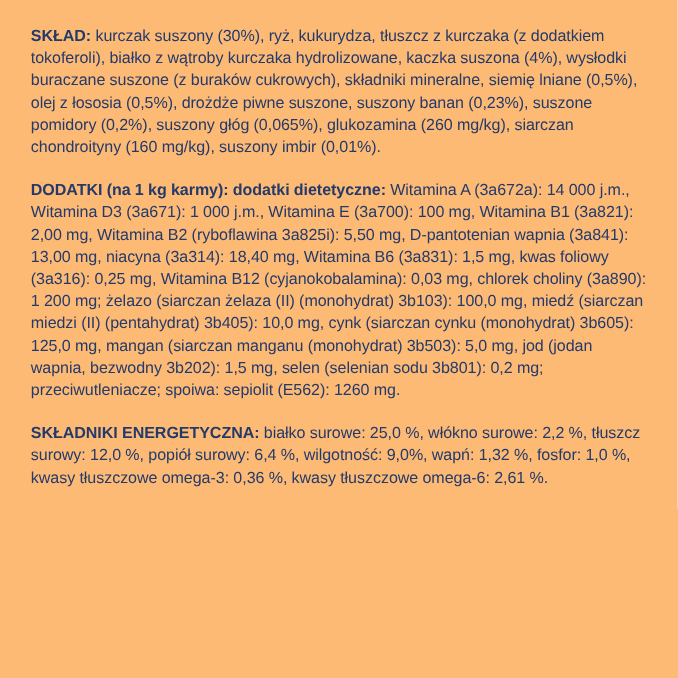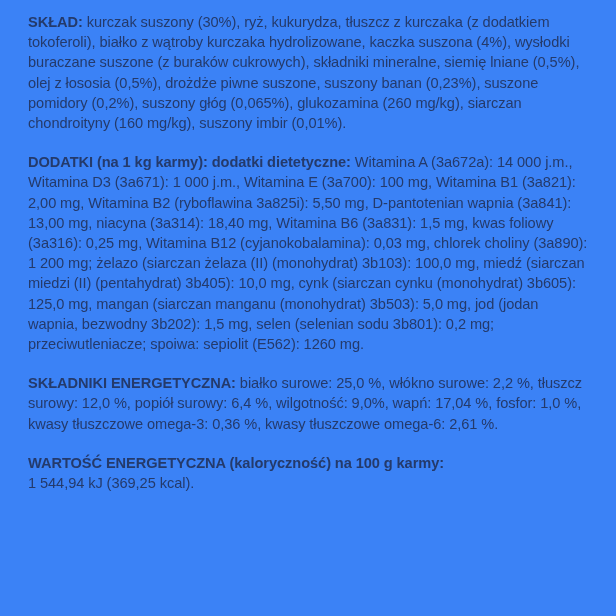--- a/index.html
+++ b/index.html
@@ -14,22 +14,22 @@
     overflow: hidden;
     font-family: "Liberation Sans", sans-serif;
     color: #243a6b;
     -webkit-font-smoothing: antialiased;
   }
 
   .label-sheet {
     box-sizing: border-box;
     width: 616px;
     height: 616px;
-    padding: 12px 28px 0 28px;
-    background: #3b82f6;
+    padding: 23px 28px 0 28px;
+    background: #fdba74;
   }
 
   .section {
     width: 560px;
     margin: 0 0 19px 0;
     font-size: 14.6px;
     line-height: 20.2px;
     letter-spacing: -0.05px;
     text-align: left;
     word-spacing: -0.1px;
@@ -54,17 +54,16 @@
 </style>
 </head>
 <body style="color: rgb(36, 58, 107); background: rgb(255, 255, 255);">
 
 <div class="label-sheet">
 
   <p class="section section-composition"><span class="section-heading">SKŁAD:</span><span class="section-body"> kurczak suszony (30%), ryż, kukurydza, tłuszcz z kurczaka (z dodatkiem tokoferoli), białko z wątroby kurczaka hydrolizowane, kaczka suszona (4%), wysłodki buraczane suszone (z buraków cukrowych), składniki mineralne, siemię lniane (0,5%), olej z łososia (0,5%), drożdże piwne suszone, suszony banan (0,23%), suszone pomidory (0,2%), suszony głóg (0,065%), glukozamina (260 mg/kg), siarczan chondroityny (160 mg/kg), suszony imbir (0,01%).</span></p>
 
   <p class="section section-additives"><span class="section-heading">DODATKI (na 1 kg karmy): dodatki dietetyczne:</span><span class="section-body"> Witamina A (3a672a): 14 000 j.m., Witamina D3 (3a671): 1 000 j.m., Witamina E (3a700): 100 mg, Witamina B1 (3a821): 2,00 mg, Witamina B2 (ryboflawina 3a825i): 5,50 mg, D-pantotenian wapnia (3a841): 13,00 mg, niacyna (3a314): 18,40 mg, Witamina B6 (3a831): 1,5 mg, kwas foliowy (3a316): 0,25 mg, Witamina B12 (cyjanokobalamina): 0,03 mg, chlorek choliny (3a890): 1 200 mg; żelazo (siarczan żelaza (II) (monohydrat) 3b103): 100,0 mg, miedź (siarczan miedzi (II) (pentahydrat) 3b405): 10,0 mg, cynk (siarczan cynku (monohydrat) 3b605): 125,0 mg, mangan (siarczan manganu (monohydrat) 3b503): 5,0 mg, jod (jodan wapnia, bezwodny 3b202): 1,5 mg, selen (selenian sodu 3b801): 0,2 mg; przeciwutleniacze; spoiwa: sepiolit (E562): 1260 mg.</span></p>
 
-  <p class="section section-analytical"><span class="section-heading">SKŁADNIKI ENERGETYCZNA:</span><span class="section-body"> białko surowe: 25,0 %, włókno surowe: 2,2 %, tłuszcz surowy: 12,0 %, popiół surowy: 6,4 %, wilgotność: 9,0%, wapń: 17,04 %, fosfor: 1,0 %, kwasy tłuszczowe omega-3: 0,36 %, kwasy tłuszczowe omega-6: 2,61 %.</span></p>
+  <p class="section section-analytical"><span class="section-heading">SKŁADNIKI ENERGETYCZNA:</span><span class="section-body"> białko surowe: 25,0 %, włókno surowe: 2,2 %, tłuszcz surowy: 12,0 %, popiół surowy: 6,4 %, wilgotność: 9,0%, wapń: 1,32 %, fosfor: 1,0 %, kwasy tłuszczowe omega-3: 0,36 %, kwasy tłuszczowe omega-6: 2,61 %.</span></p>
 
-  <p class="section section-energy"><span class="section-heading">WARTOŚĆ ENERGETYCZNA (kaloryczność) na 100 g karmy:</span><span class="section-body">1 544,94 kJ (369,25 kcal).</span></p>
 
 </div>
 
 </body></html>

